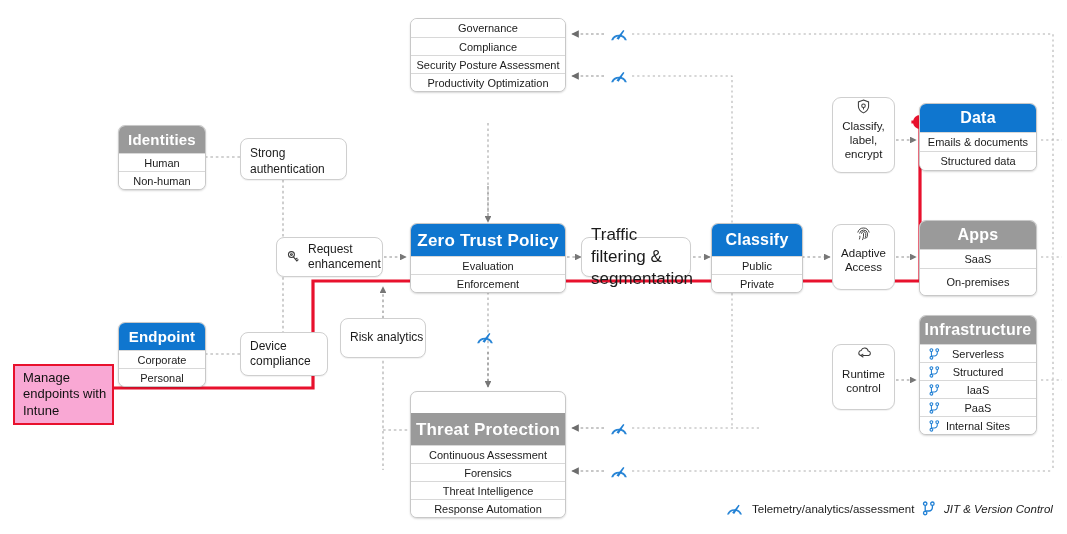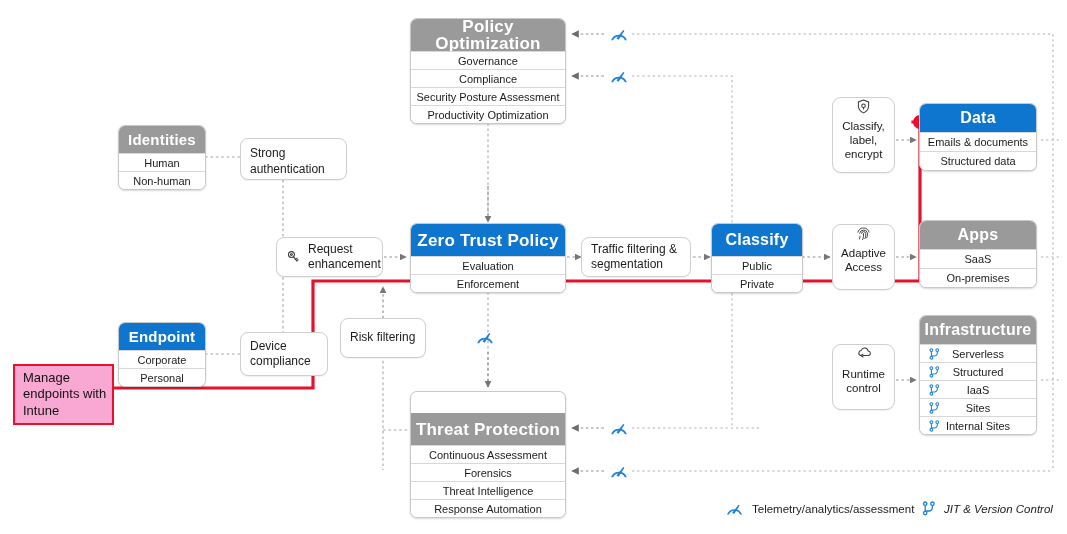--- a/index.html
+++ b/index.html
@@ -205,21 +205,20 @@
       <path d="M 604 76 L 572 76"></path>
       <path d="M 604 428 L 572 428"></path>
       <path d="M 604 471 L 572 471"></path>
     </g>
 
     <path d="M 114 388 L 313 388 L 313 281 L 920 281 L 920 122 L 913 122" fill="none" stroke="#e8112d" stroke-width="3.2" stroke-linecap="square" stroke-linejoin="miter"></path>
     <circle cx="920" cy="122" r="7" fill="#e8112d"></circle>
   </svg>
 
   <div class="pillar" style="left:410px; top:18px; width:156px;">
-    <div class="head grey" style="height:32px; font-size:17px;">Policy Optimization</div>
     <div class="row" style="height:18px; font-size:11px;">Governance</div>
     <div class="row" style="height:18px; font-size:11px;">Compliance</div>
     <div class="row" style="height:18px; font-size:11px;">Security Posture Assessment</div>
     <div class="row" style="height:18px; font-size:11px;">Productivity Optimization</div>
   </div>
 
   <div class="pillar" style="left:410px; top:223px; width:156px;">
     <div class="head blue" style="height:32px; font-size:17px;">Zero Trust Policy</div>
     <div class="row" style="height:18px; font-size:11px;">Evaluation</div>
     <div class="row" style="height:18px; font-size:11px;">Enforcement</div>
@@ -253,21 +252,21 @@
 
   <div class="pillar" style="left:919px; top:103px; width:118px; z-index:7;">
     <div class="head blue" style="height:28px; font-size:16px;">Data</div>
     <div class="row" style="height:19px; font-size:11px;">Emails &amp; documents</div>
     <div class="row" style="height:19px; font-size:11px;">Structured data</div>
   </div>
 
   <div class="pillar" style="left:919px; top:220px; width:118px;">
     <div class="head grey" style="height:28px; font-size:16px;">Apps</div>
     <div class="row" style="height:19px; font-size:11px;">SaaS</div>
-    <div class="row" style="height:19px; font-size:11px;">On-premises</div>
+    <div class="row" style="height:27px; font-size:11px;">On-premises</div>
   </div>
 
   <div class="pillar" style="left:919px; top:315px; width:118px;">
     <div class="head grey" style="height:28px; font-size:16px;">Infrastructure</div>
 
     <div class="row" style="height:18px; font-size:11px;">
       <svg class="vc-ico" viewBox="0 0 16 16">
         <g fill="none" stroke="#1f7fd4" stroke-width="1.3">
           <circle cx="4.2" cy="3.2" r="1.7"></circle>
             <circle cx="11.4" cy="3.2" r="1.7"></circle>
@@ -308,21 +307,21 @@
     <div class="row" style="height:18px; font-size:11px;">
       <svg class="vc-ico" viewBox="0 0 16 16">
         <g fill="none" stroke="#1f7fd4" stroke-width="1.3">
           <circle cx="4.2" cy="3.2" r="1.7"></circle>
             <circle cx="11.4" cy="3.2" r="1.7"></circle>
           <circle cx="4.2" cy="12.6" r="1.7"></circle>
           <path d="M4.2 4.9 V11"></path>
             <path d="M11.4 4.9 v2.2 a3.4 3.4 0 0 1 -3.4 3.4 H4.2"></path>
         </g>
       </svg>
-      <span>Sites</span>
+      <span>PaaS</span>
     </div>
 
     <div class="row" style="height:18px; font-size:11px;">
       <svg class="vc-ico" viewBox="0 0 16 16">
         <g fill="none" stroke="#1f7fd4" stroke-width="1.3">
           <circle cx="4.2" cy="3.2" r="1.7"></circle>
             <circle cx="11.4" cy="3.2" r="1.7"></circle>
           <circle cx="4.2" cy="12.6" r="1.7"></circle>
           <path d="M4.2 4.9 V11"></path>
             <path d="M11.4 4.9 v2.2 a3.4 3.4 0 0 1 -3.4 3.4 H4.2"></path>
@@ -345,24 +344,24 @@
       </g>
     </svg>
     <span class="txt" style="line-height:1.28;">Request enhancement</span>
   </div>
 
   <div class="note" style="left:240px; top:332px; width:88px; height:44px; font-size:12px; padding-left:9px;">
     <span class="txt" style="line-height:1.28;">Device compliance</span>
   </div>
 
   <div class="note" style="left:340px; top:318px; width:86px; height:40px; font-size:12px; padding-left:9px;">
-    <span class="txt" style="line-height:1.28;">Risk filtering</span>
-  </div>
-
-  <div class="note" style="left:581px; top:237px; width:110px; height:40px; font-size:12px; padding-left:9px;">
+    <span class="txt" style="line-height:1.28;">Risk analytics</span>
+  </div>
+
+  <div class="note" style="left:581px; top:237px; width:110px; height:40px; font-size:17px; padding-left:9px;">
     <span class="txt" style="line-height:1.28;">Traffic filtering &amp; segmentation</span>
   </div>
 
   <div class="icnote" style="left:832px; top:97px; width:63px; height:76px;">
     <svg width="17" height="17" viewBox="0 0 20 20">
       <g fill="none" stroke="#3a3a3a" stroke-width="1.2">
         <path d="M10 2.3 L16 4.6 v5.2 c0 3.6 -3.1 6.4 -6 7.7 c-2.9 -1.3 -6 -4.1 -6 -7.7 V4.6 Z"></path>
         <circle cx="10" cy="9.1" r="2.1"></circle>
         <path d="M10 11.2 v2.3"></path>
       </g>

